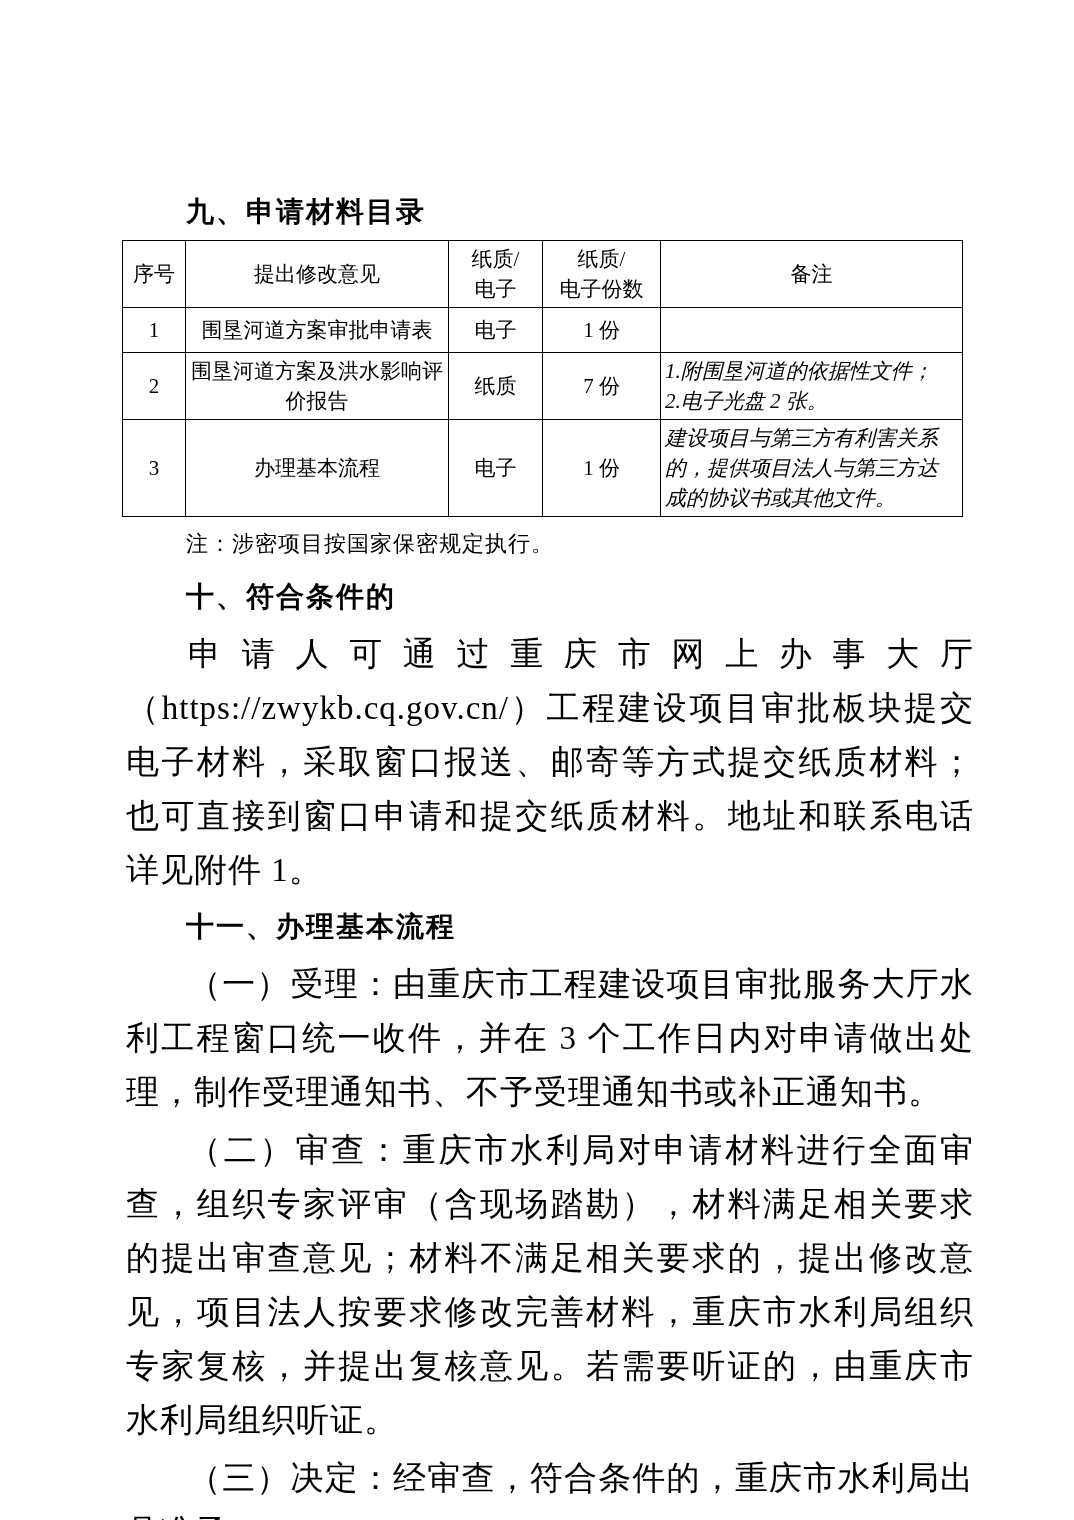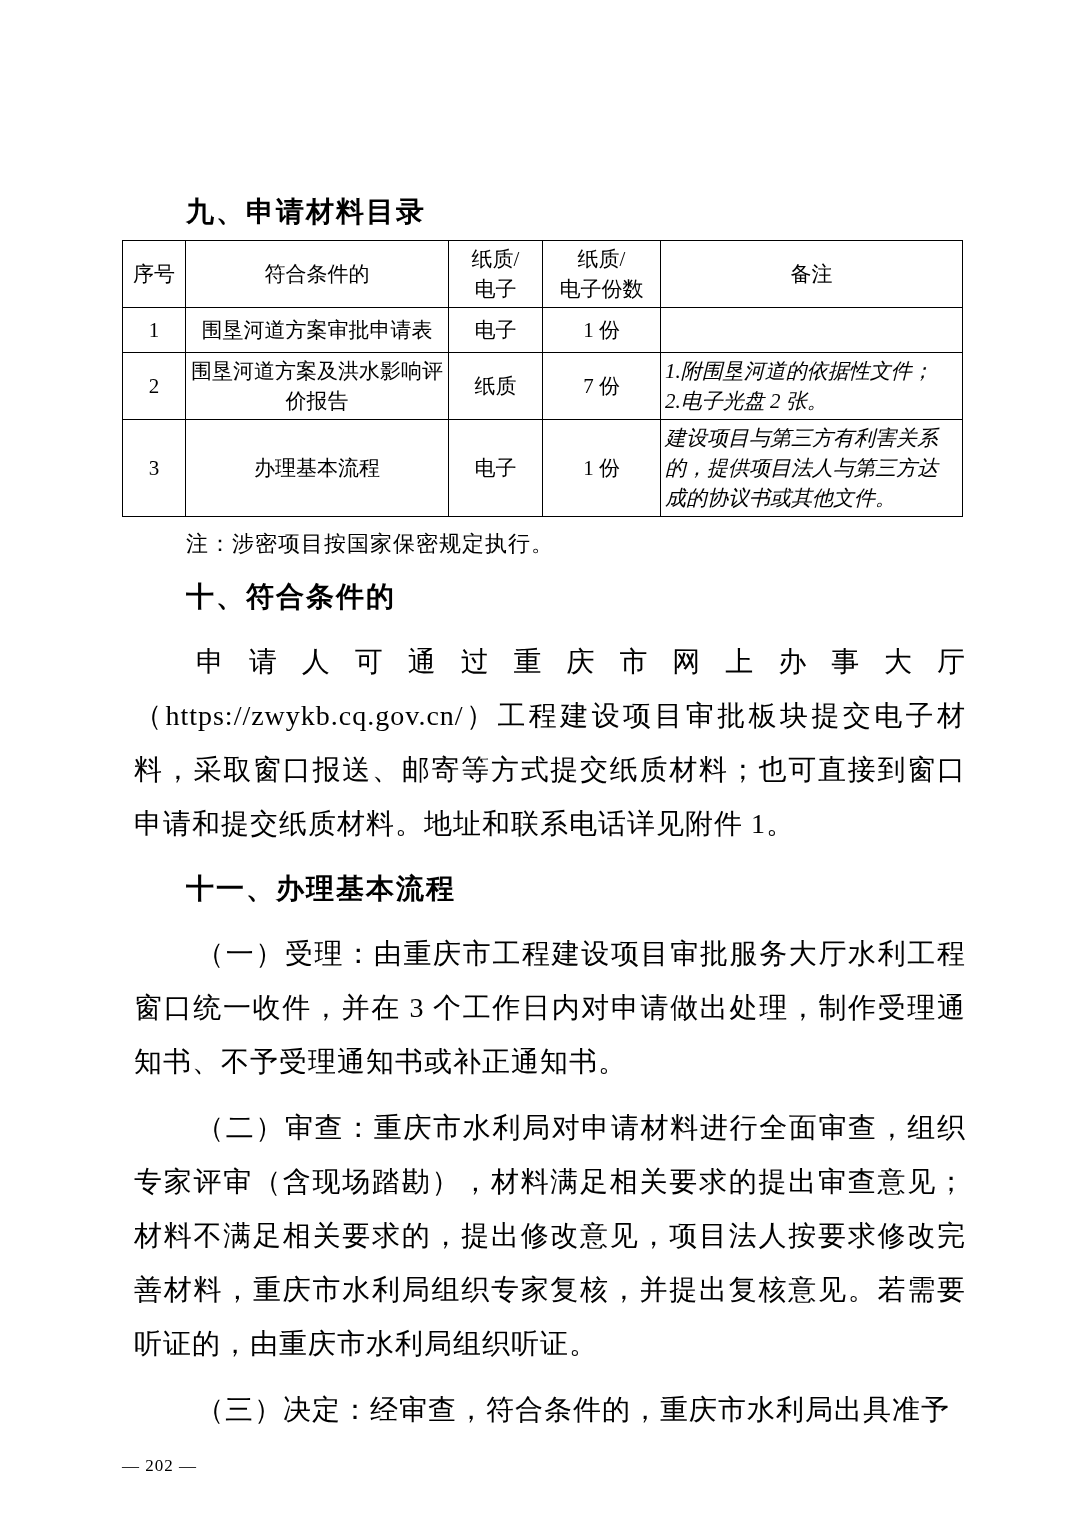--- a/index.html
+++ b/index.html
@@ -52,24 +52,24 @@
     text-align: left;
     padding: 4px 9px;
     white-space: pre-line;
     font-style: italic;
   }
   tr.hdr  { height: 64px; }
   tr.r1   { height: 45px; }
   tr.r2   { height: 66px; }
   tr.r3   { height: 88px; }
   p.body-par {
-    font-size: 28px;
+    font-size: 33px;
     line-height: 54px;
     letter-spacing: 1px;
-    margin: 12px;
+    margin: 4px;
     text-align: justify;
     text-indent: 62px;
   }
   p.note-par {
     font-size: 22px;
     line-height: 54px;
     letter-spacing: 1px;
     margin: 0;
     text-indent: 64px;
   }
@@ -91,21 +91,21 @@
     <colgroup>
       <col style="width:63px">
       <col style="width:263px">
       <col style="width:94px">
       <col style="width:118px">
       <col style="width:302px">
     </colgroup>
     <thead>
       <tr class="hdr">
         <th>序号</th>
-        <th>符合条件的</th>
+        <th>提出修改意见</th>
         <th>纸质/
 电子</th>
         <th>纸质/
 电子份数</th>
         <th>备注</th>
       </tr>
     </thead>
     <tbody>
       <tr class="r1">
         <td class="c">1</td>

